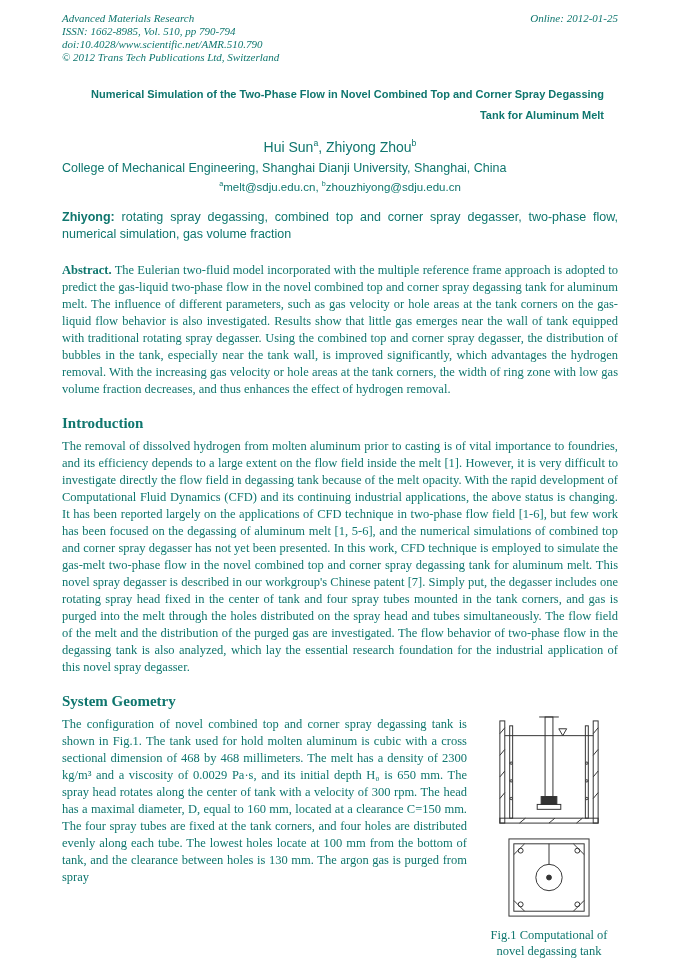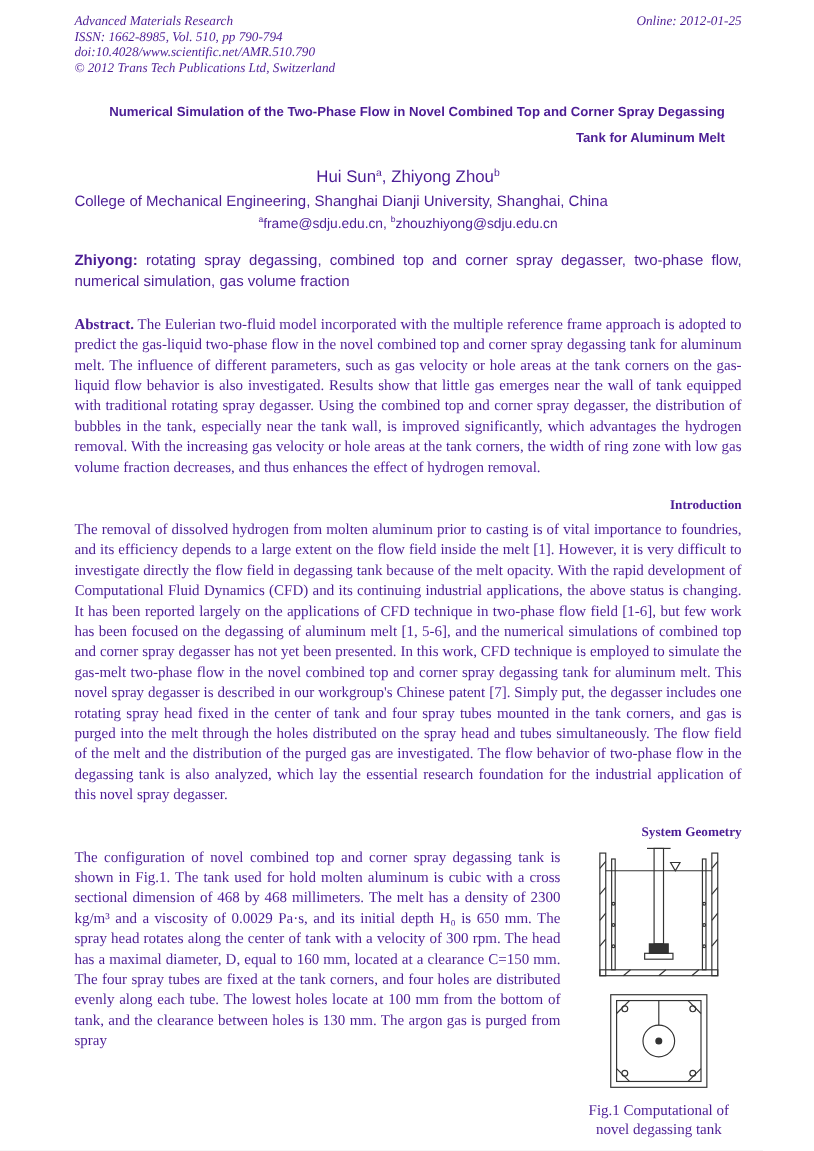--- a/index.html
+++ b/index.html
@@ -4,21 +4,21 @@
 <style>
   * { margin: 0; padding: 0; box-sizing: border-box; }
   html, body { background: #e8e8e8; }
   .page {
     width: 678px;
     height: 959px;
     margin: 0 auto;
     background: #ffffff;
     padding: 12px 60px 0 62px;
     font-family: "Liberation Serif", serif;
-    color: #4c1d95;
+    color: #0f766e;
     overflow: hidden;
     position: relative;
   }
   .paper-header {
     display: flex;
     justify-content: space-between;
     align-items: flex-start;
     font-style: italic;
     font-size: 11px;
     line-height: 13px;
@@ -62,23 +62,22 @@
   }
   .lead-bold { font-weight: bold; }
   .abstract {
     font-size: 12.5px;
     line-height: 17px;
     text-align: justify;
     margin-top: 20px;
   }
   .section-heading {
     font-weight: bold;
-    font-size: 11px;
+    font-size: 15px;
     margin-top: 17px;
-    text-align: right;
   }
   .section-body {
     font-size: 12.5px;
     line-height: 17px;
     text-align: justify;
     margin-top: 6px;
   }
   .figure {
     float: right;
     width: 138px;
@@ -109,21 +108,21 @@
     </div>
     <div class="right">Online: 2012-01-25</div>
   </div>
 
   <h1 class="paper-title">Numerical Simulation of the Two-Phase Flow in Novel Combined Top and Corner Spray Degassing Tank for Aluminum Melt</h1>
 
   <div class="authors"><span>Hui Sun</span><sup>a</sup><span>, </span><span>Zhiyong Zhou</span><sup>b</sup></div>
 
   <div class="affiliation">College of Mechanical Engineering, Shanghai Dianji University, Shanghai, China</div>
 
-  <div class="emails"><sup>a</sup><span>frame@sdju.edu.cn, </span><sup>b</sup><span>zhouzhiyong@sdju.edu.cn</span></div>
+  <div class="emails"><sup>a</sup><span>melt@sdju.edu.cn, </span><sup>b</sup><span>zhouzhiyong@sdju.edu.cn</span></div>
 
   <p class="keywords"><span class="lead-bold">Zhiyong:</span><span> rotating spray degassing, combined top and corner spray degasser, two-phase flow, numerical simulation, gas volume fraction</span></p>
 
   <p class="abstract"><span class="lead-bold">Abstract.</span><span> The Eulerian two-fluid model incorporated with the multiple reference frame approach is adopted to predict the gas-liquid two-phase flow in the novel combined top and corner spray degassing tank for aluminum melt. The influence of different parameters, such as gas velocity or hole areas at the tank corners on the gas-liquid flow behavior is also investigated. Results show that little gas emerges near the wall of tank equipped with traditional rotating spray degasser. Using the combined top and corner spray degasser, the distribution of bubbles in the tank, especially near the tank wall, is improved significantly, which advantages the hydrogen removal. With the increasing gas velocity or hole areas at the tank corners, the width of ring zone with low gas volume fraction decreases, and thus enhances the effect of hydrogen removal.</span></p>
 
   <h2 class="section-heading">Introduction</h2>
   <p class="section-body">The removal of dissolved hydrogen from molten aluminum prior to casting is of vital importance to foundries, and its efficiency depends to a large extent on the flow field inside the melt [1]. However, it is very difficult to investigate directly the flow field in degassing tank because of the melt opacity. With the rapid development of Computational Fluid Dynamics (CFD) and its continuing industrial applications, the above status is changing. It has been reported largely on the applications of CFD technique in two-phase flow field [1-6], but few work has been focused on the degassing of aluminum melt [1, 5-6], and the numerical simulations of combined top and corner spray degasser has not yet been presented. In this work, CFD technique is employed to simulate the gas-melt two-phase flow in the novel combined top and corner spray degassing tank for aluminum melt. This novel spray degasser is described in our workgroup's Chinese patent [7]. Simply put, the degasser includes one rotating spray head fixed in the center of tank and four spray tubes mounted in the tank corners, and gas is purged into the melt through the holes distributed on the spray head and tubes simultaneously. The flow field of the melt and the distribution of the purged gas are investigated. The flow behavior of two-phase flow in the degassing tank is also analyzed, which lay the essential research foundation for the industrial application of this novel spray degasser.</p>
 
   <h2 class="section-heading">System Geometry</h2>
 

